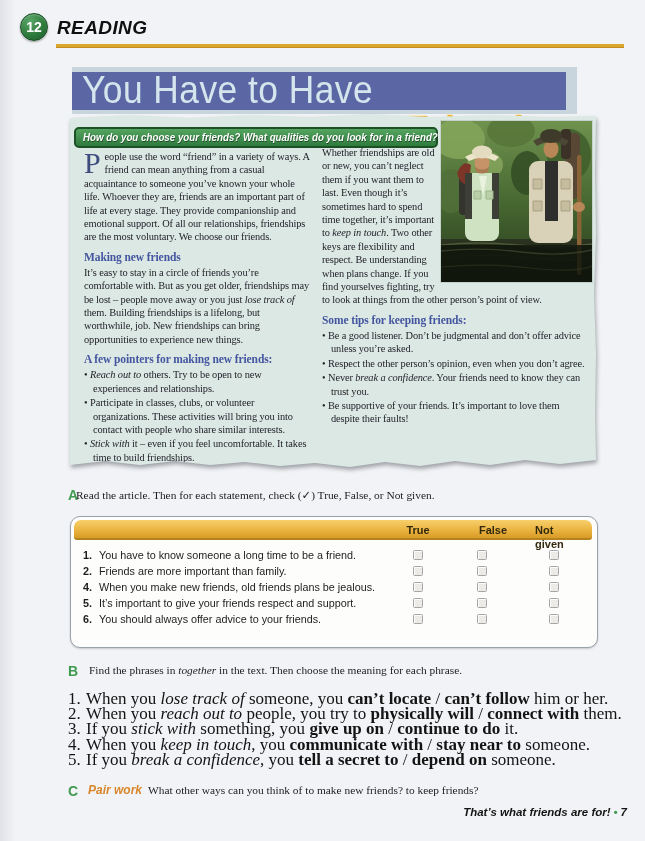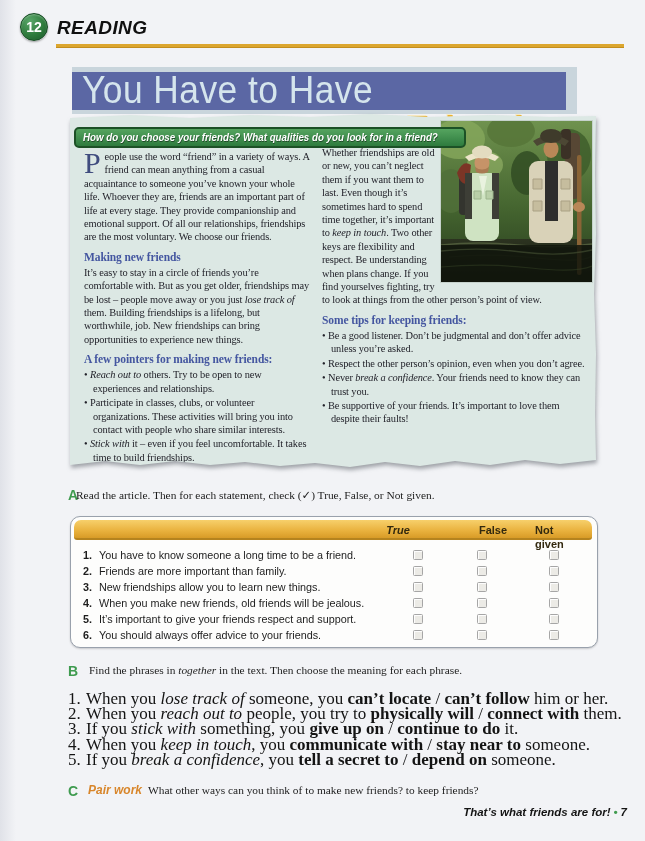--- a/index.html
+++ b/index.html
@@ -34,21 +34,21 @@
     color:var(--title-light-blue);letter-spacing:.5px;transform:scaleX(.93);transform-origin:left;white-space:nowrap;}
   .title-bold{left:406px;top:63px;font:700 37px/46px "Liberation Sans",sans-serif;
     color:var(--title-gold);letter-spacing:1px;white-space:nowrap;
     text-shadow:2px 2px 1px rgba(115,80,8,.55),-1px -1px 0 rgba(255,230,160,.6);margin-top:44px;}
   
   .card-wrap{left:70px;top:114px;width:526px;height:356px;filter:drop-shadow(1px 3px 2px rgba(90,95,102,.55));}
   .card{position:absolute;left:0;top:0;width:526px;height:353px;background:var(--card-bg);
     clip-path:polygon(0px 4px,60px 1px,120px 4px,180px 1px,240px 3px,300px 0px,360px 3px,420px 1px,480px 3px,526px 2px,525px 60px,526px 120px,524px 180px,526px 240px,525px 300px,526px 346px,490px 350px,455px 346px,420px 351px,385px 347px,350px 352px,315px 348px,280px 353px,245px 349px,210px 352px,175px 348px,140px 351px,105px 347px,70px 351px,35px 347px,0px 351px);}
   .photo{left:370px;top:6px;width:153px;height:163px;border:1px solid #c6d2cc;}
   .photo svg{display:block;}
-  .q-banner{left:4px;top:13px;width:392px;height:21px;background:linear-gradient(#55a45f,#2e7b3e);
+  .q-banner{left:4px;top:13px;width:364px;height:21px;background:linear-gradient(#55a45f,#2e7b3e);
     border:2px solid var(--question-green-dark);border-radius:5px;
     color:#fff;font:italic 700 10.5px/17px "Liberation Sans",sans-serif;
     padding:0 7px;white-space:nowrap;text-shadow:.5px .7px 0 rgba(0,0,0,.45);}
   .q-banner span{display:inline-block;transform:scaleX(.93);transform-origin:left;}
   .col{font-size:10.4px;line-height:13.4px;letter-spacing:-.12px;color:#23232b;}
   .col-left{left:14px;top:36px;width:226px;}
   .col-right{left:252px;top:32px;width:268px;}
   .col p{margin-bottom:4px;}
   .col h4{font-size:11.5px;line-height:13px;color:var(--heading-blue);margin:7px 0 2px;letter-spacing:-.1px;}
   .col ul{list-style:none;}
@@ -186,29 +186,28 @@
         </ul>
       </div>
   </div>
 </div>
 
 <div class="abs sec-label exA-label">A</div>
 <div class="abs sec-text exA-text">Read the article. Then for each statement, check (✓) True, False, or Not given.</div>
 
 <div class="abs tf-table">
   <div class="tf-head" id="tf-head">
-      <span style="left: 324px; font-style: italic;">True</span>
+      <span style="left: 344px;">True</span>
       <span style="left: 408px; padding-left: 22px;">False</span>
       <span style="left: 480px;">Not given</span>
     </div>
   <div class="tf-rows" id="tf-rows">
       <div class="tf-row"><span class="num">1.</span><span>You have to know someone a long time to be a friend.</span><div class="cbx" style="left: 330px;"></div><div class="cbx" style="left: 394px;"></div><div class="cbx" style="left: 466px;"></div></div>
       <div class="tf-row"><span class="num">2.</span><span>Friends are more important than family.</span><div class="cbx" style="left: 330px;"></div><div class="cbx" style="left: 394px;"></div><div class="cbx" style="left: 466px;"></div></div>
-      <div class="tf-row"><span class="num">3.</span><span>New friendships allow you to learn new things.</span><div class="cbx" style="left: 330px;"></div><div class="cbx" style="left: 394px;"></div><div class="cbx" style="left: 466px;"></div></div>
-      <div class="tf-row"><span class="num">4.</span><span>When you make new friends, old friends will be jealous.</span><div class="cbx" style="left: 330px;"></div><div class="cbx" style="left: 394px;"></div><div class="cbx" style="left: 466px;"></div></div>
+      <div class="tf-row"><span class="num">4.</span><span>When you make new friends, old friends plans be jealous.</span><div class="cbx" style="left: 330px;"></div><div class="cbx" style="left: 394px;"></div><div class="cbx" style="left: 466px;"></div></div>
       <div class="tf-row"><span class="num">5.</span><span>It’s important to give your friends respect and support.</span><div class="cbx" style="left: 330px;"></div><div class="cbx" style="left: 394px;"></div><div class="cbx" style="left: 466px;"></div></div>
       <div class="tf-row"><span class="num">6.</span><span>You should always offer advice to your friends.</span><div class="cbx" style="left: 330px;"></div><div class="cbx" style="left: 394px;"></div><div class="cbx" style="left: 466px;"></div></div>
     </div>
 </div>
 
 <div class="abs sec-label exB-label">B</div>
 <div class="abs sec-text exB-text" id="exB-instruction"><span>Find the phrases in </span><span class="it">together</span><span> in the text. Then choose the meaning for each phrase.</span></div>
 <div class="abs exB-items" id="exB-items">
     <div class="exB-item"><span class="num">1.</span><span>When you </span><span class="it">lose track of</span><span> someone, you </span><span class="bd">can’t locate</span><span> / </span><span class="bd">can’t follow</span><span> him or her.</span></div>
     <div class="exB-item"><span class="num">2.</span><span>When you </span><span class="it">reach out to</span><span> people, you try to </span><span class="bd">physically will</span><span> / </span><span class="bd">connect with</span><span> them.</span></div>

